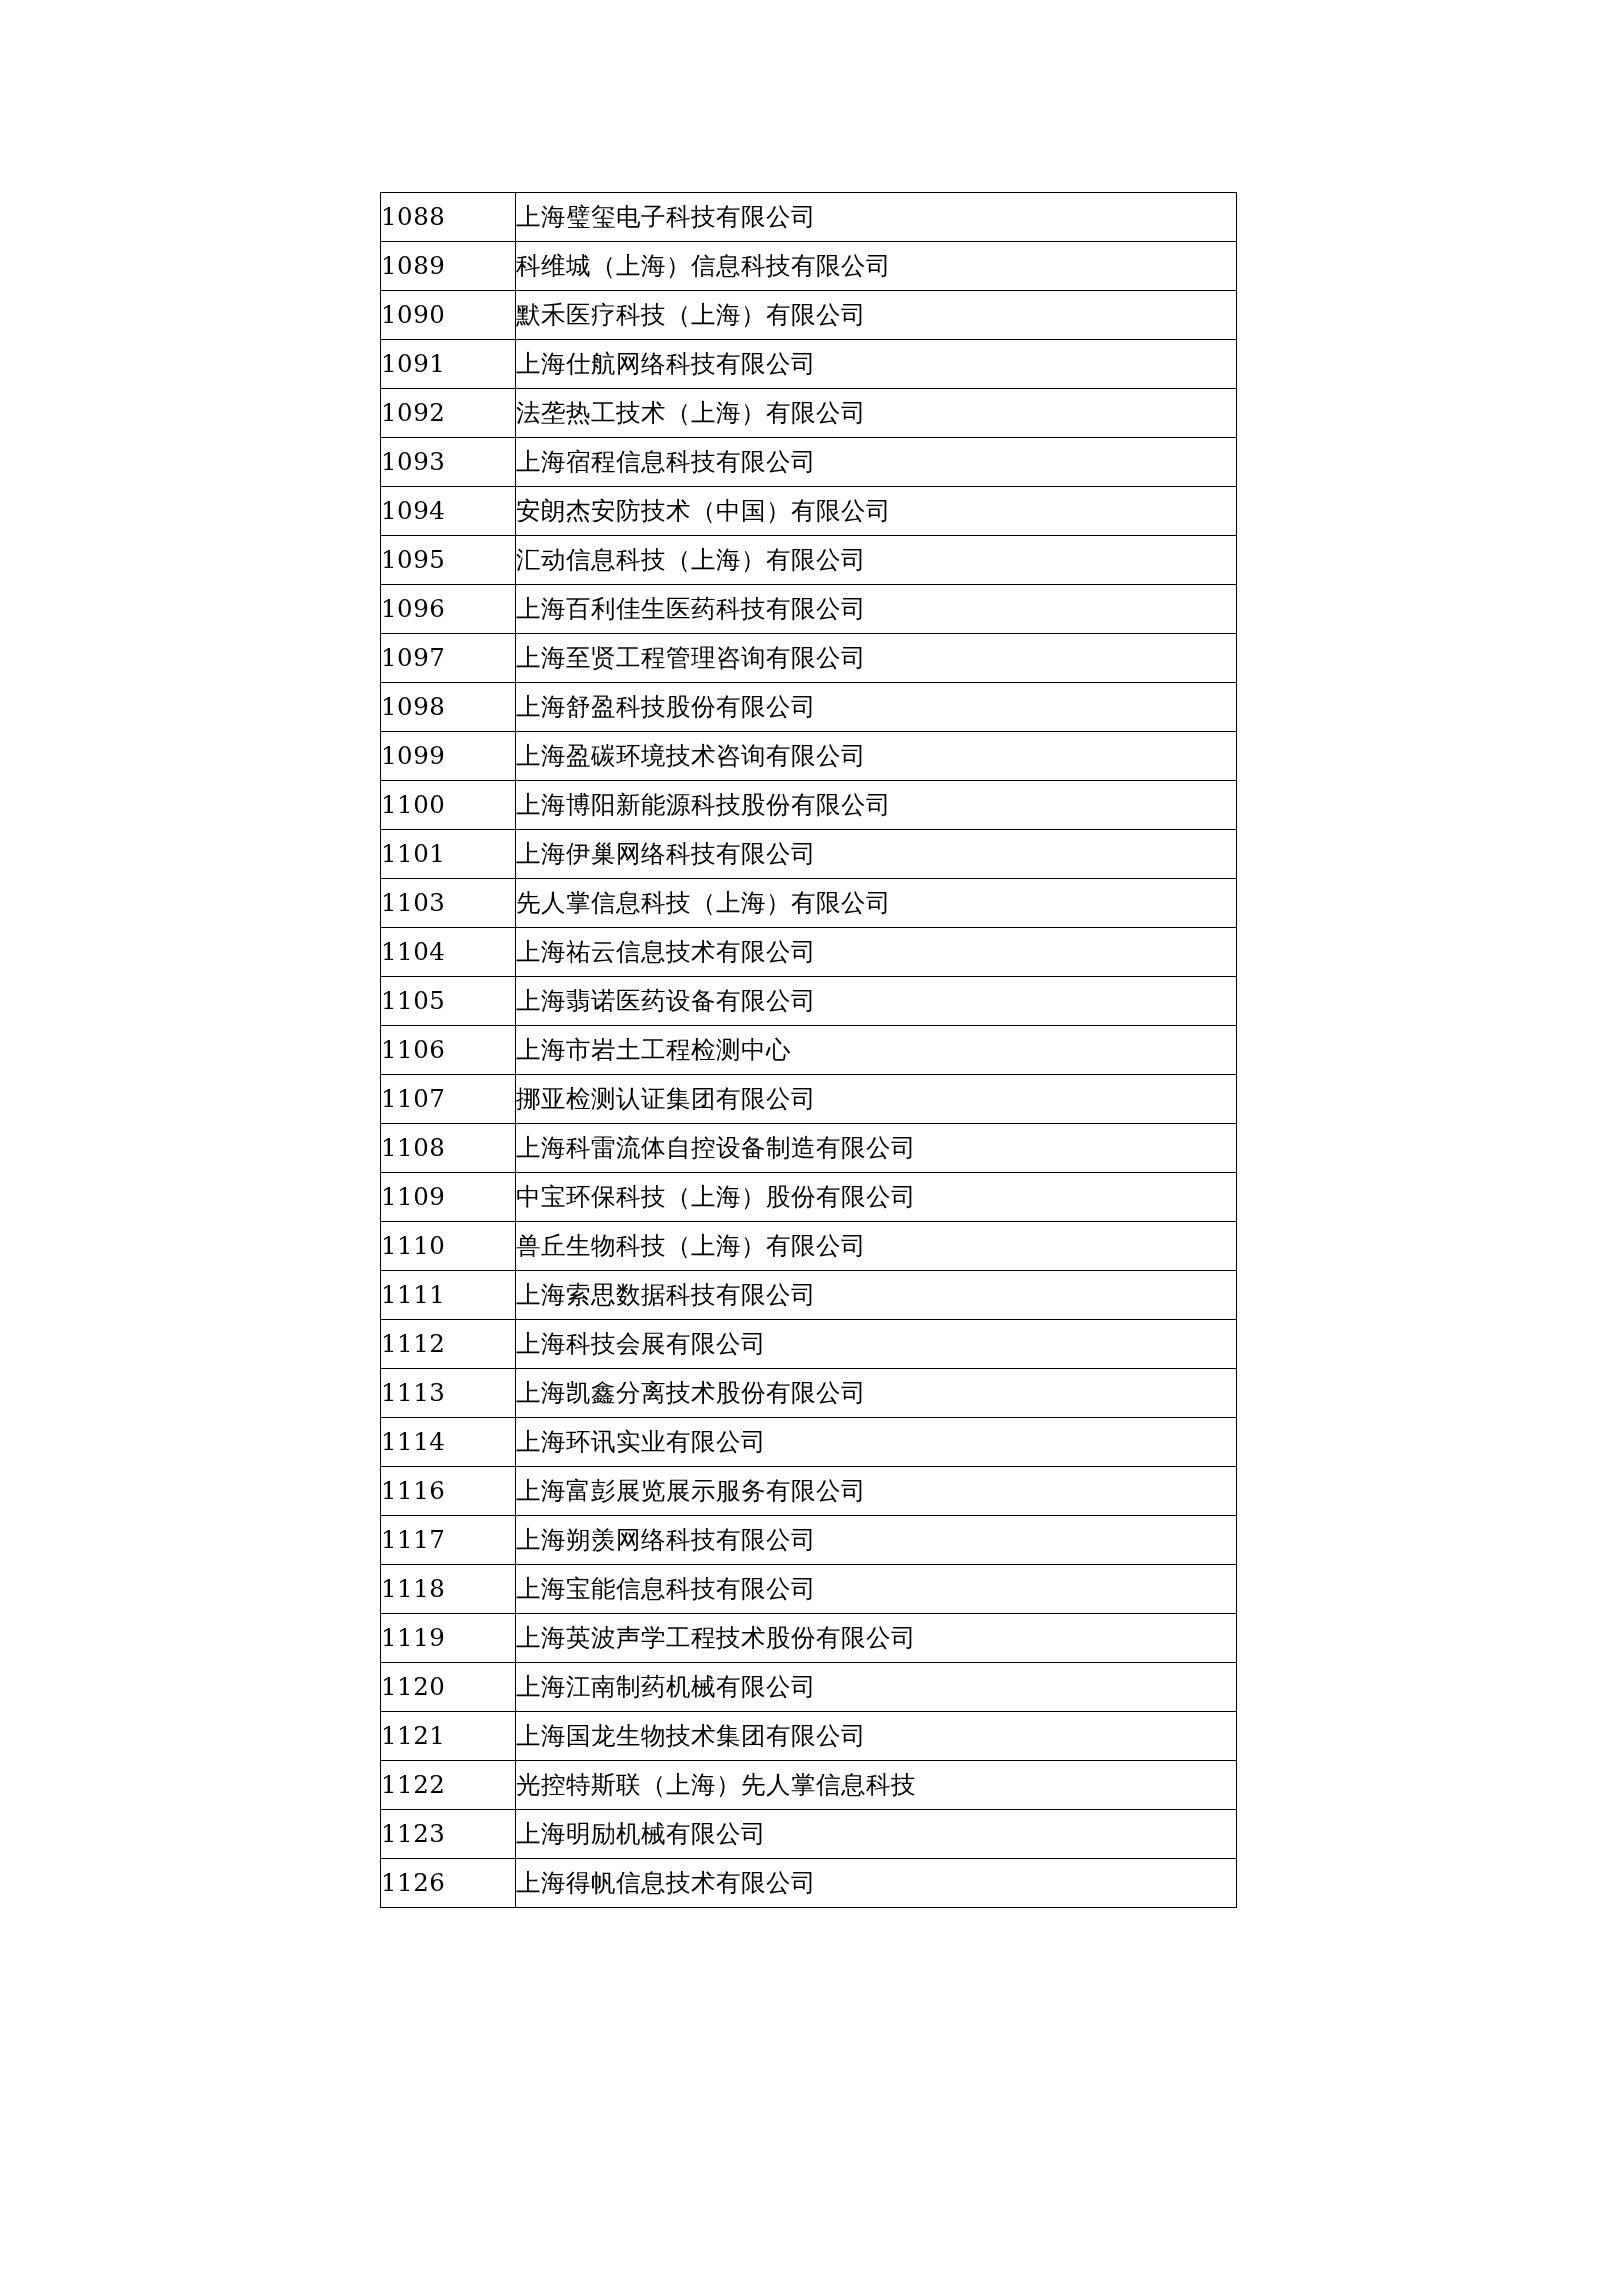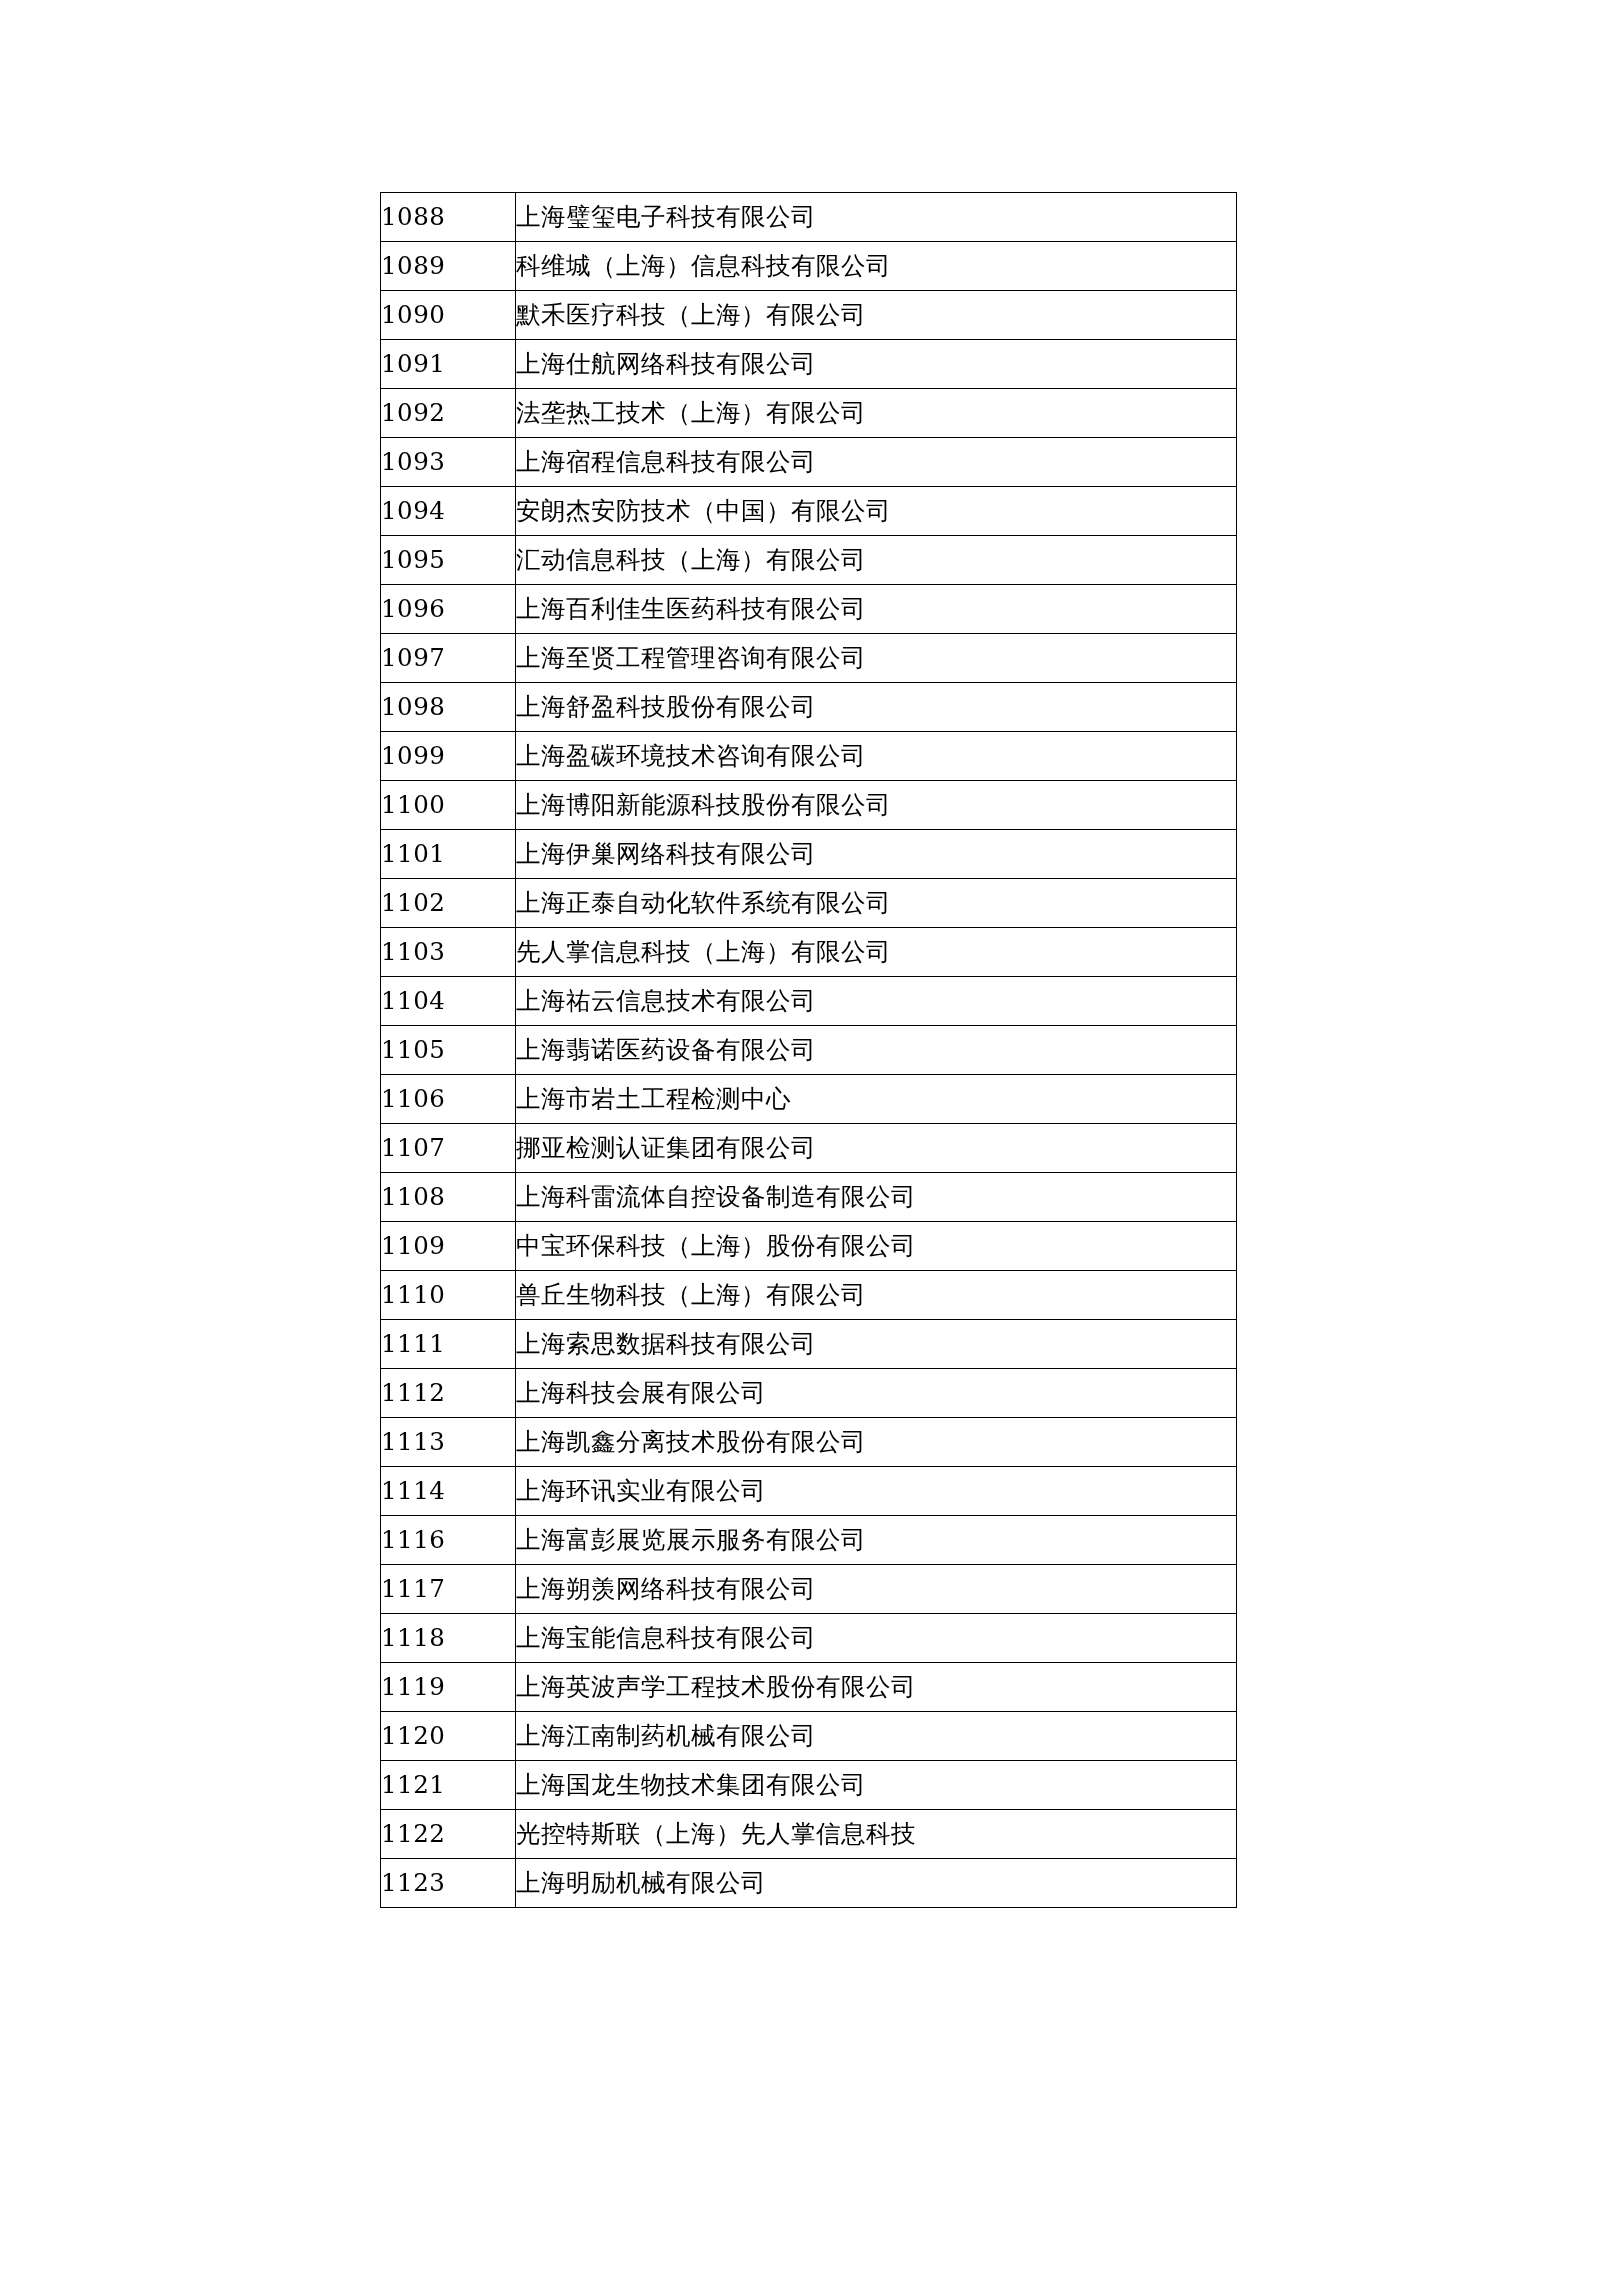--- a/index.html
+++ b/index.html
@@ -111,24 +111,20 @@
           </tr>
           <tr>
             <td class="col-id">1100</td>
             <td class="col-name">上海博阳新能源科技股份有限公司</td>
           </tr>
           <tr>
             <td class="col-id">1101</td>
             <td class="col-name">上海伊巢网络科技有限公司</td>
           </tr>
           <tr>
-            <td class="col-id">1102</td>
-            <td class="col-name">上海正泰自动化软件系统有限公司</td>
-          </tr>
-          <tr>
             <td class="col-id">1103</td>
             <td class="col-name">先人掌信息科技（上海）有限公司</td>
           </tr>
           <tr>
             <td class="col-id">1104</td>
             <td class="col-name">上海祐云信息技术有限公司</td>
           </tr>
           <tr>
             <td class="col-id">1105</td>
             <td class="col-name">上海翡诺医药设备有限公司</td>
@@ -193,18 +189,22 @@
             <td class="col-id">1121</td>
             <td class="col-name">上海国龙生物技术集团有限公司</td>
           </tr>
           <tr>
             <td class="col-id">1122</td>
             <td class="col-name">光控特斯联（上海）先人掌信息科技</td>
           </tr>
           <tr>
             <td class="col-id">1123</td>
             <td class="col-name">上海明励机械有限公司</td>
+          </tr>
+          <tr>
+            <td class="col-id">1126</td>
+            <td class="col-name">上海得帆信息技术有限公司</td>
           </tr>
         </tbody>
     </table>
   </div>
 </div>
 
 
 </body></html>

